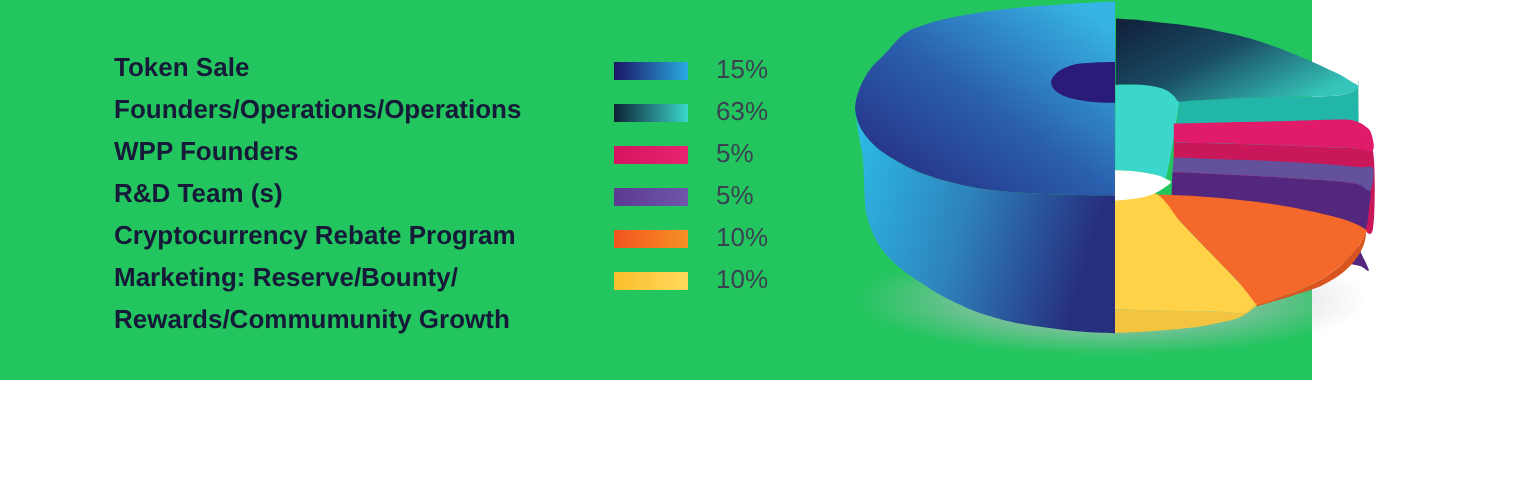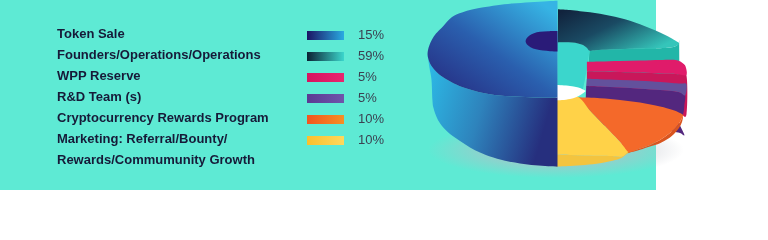--- a/index.html
+++ b/index.html
@@ -1,19 +1,19 @@
 <!DOCTYPE html>
 <html><head>
 <meta charset="utf-8">
 <title>Token Distribution</title>
 <style>
   html,body{margin:0;padding:0;}
   body{width:768px;height:190px;background:#fff;overflow:hidden;
        font-family:"Liberation Sans",sans-serif;}
-  .page{position:relative;width:656px;height:190px;background:#5eead4;}
+  .page{position:relative;width:656px;height:190px;background:#22c55e;}
   .legend{position:absolute;left:57px;top:24px;}
   .lrow{position:relative;height:21px;}
   .lname{position:absolute;left:0;top:2px;white-space:nowrap;font-size:13px;font-weight:700;color:#161a38;}
   .lname2{position:absolute;left:0;top:23px;white-space:nowrap;font-size:13px;font-weight:700;color:#161a38;}
   .lsw{position:absolute;left:250px;top:7px;width:37px;height:9px;}
   .lpct{position:absolute;left:301px;top:3px;font-size:13px;color:#3b4252;}
   svg.chart{position:absolute;left:0;top:0;}
 </style>
 </head>
 <body>
@@ -22,39 +22,39 @@
 
  <div class="legend">
   <div class="lrow">
    <span class="lname">Token Sale</span>
    <span class="lsw" style="background:linear-gradient(90deg,#1B1464 0%,#29ABE2 100%)"></span>
    <span class="lpct">15%</span>
   </div>
   <div class="lrow">
    <span class="lname">Founders/Operations/Operations</span>
    <span class="lsw" style="background:linear-gradient(90deg,#0C2133 0%,#3BD6CC 100%)"></span>
-   <span class="lpct">59%</span>
+   <span class="lpct">63%</span>
   </div>
   <div class="lrow">
-   <span class="lname">WPP Reserve</span>
+   <span class="lname">WPP Founders</span>
    <span class="lsw" style="background:linear-gradient(90deg,#D6135F 0%,#E8246F 100%)"></span>
    <span class="lpct">5%</span>
   </div>
   <div class="lrow">
    <span class="lname">R&amp;D Team (s)</span>
    <span class="lsw" style="background:linear-gradient(90deg,#5B3A93 0%,#6F55AB 100%)"></span>
    <span class="lpct">5%</span>
   </div>
   <div class="lrow">
-   <span class="lname">Cryptocurrency Rewards Program</span>
+   <span class="lname">Cryptocurrency Rebate Program</span>
    <span class="lsw" style="background:linear-gradient(90deg,#F1551F 0%,#F79024 100%)"></span>
    <span class="lpct">10%</span>
   </div>
   <div class="lrow">
-   <span class="lname">Marketing: Referral/Bounty/</span>
+   <span class="lname">Marketing: Reserve/Bounty/</span>
    <span class="lname2">Rewards/Commumunity Growth</span>
    <span class="lsw" style="background:linear-gradient(90deg,#FBC02D 0%,#FFD85C 100%)"></span>
    <span class="lpct">10%</span>
   </div>
  </div>
 
  <svg class="chart" width="768" height="190" viewBox="0 0 768 190">
   <defs>
    <linearGradient id="gTealTop" x1="0" y1="0.1" x2="0.95" y2="0.75">
     <stop offset="0" stop-color="#11233D"></stop>

